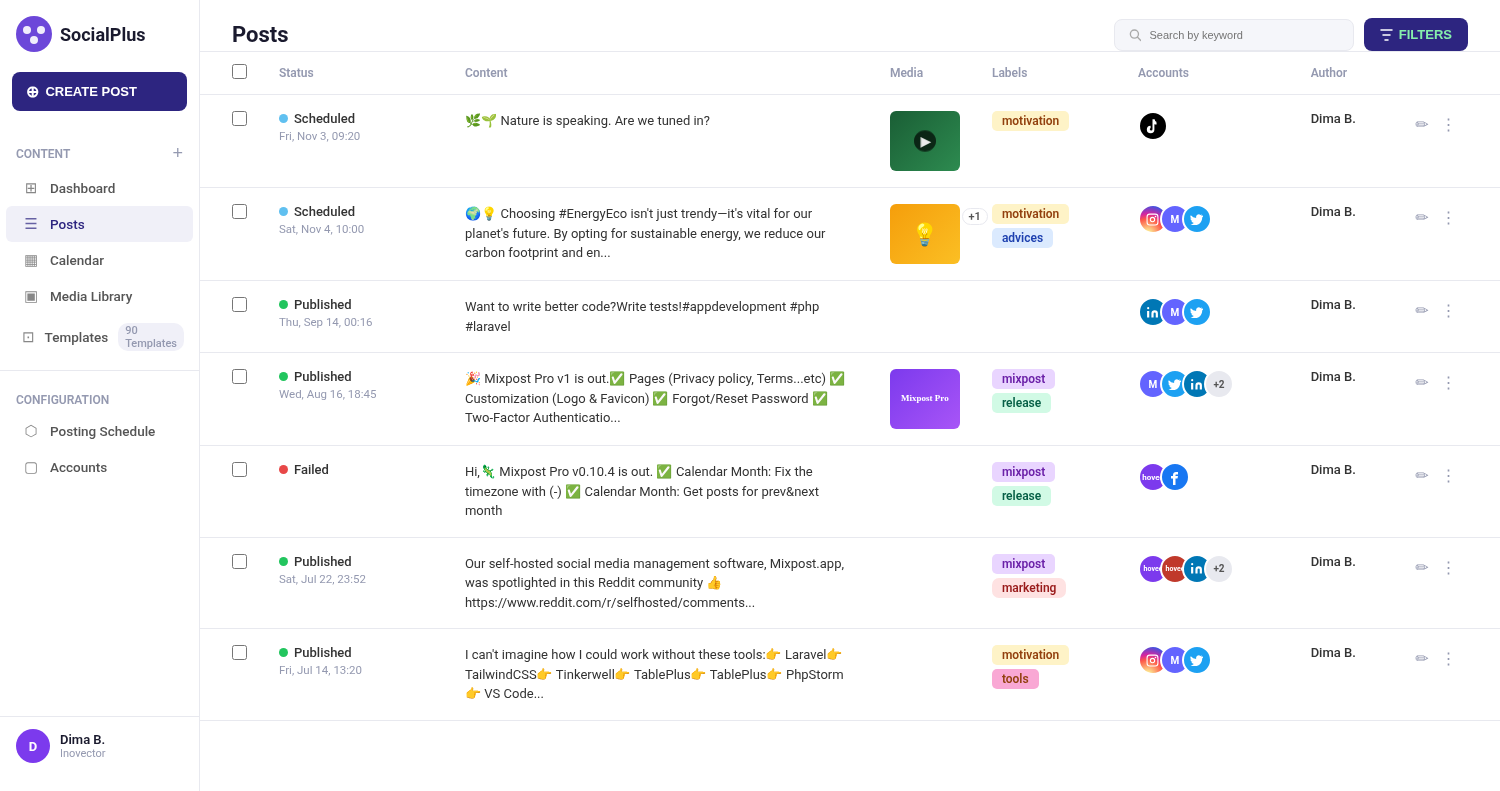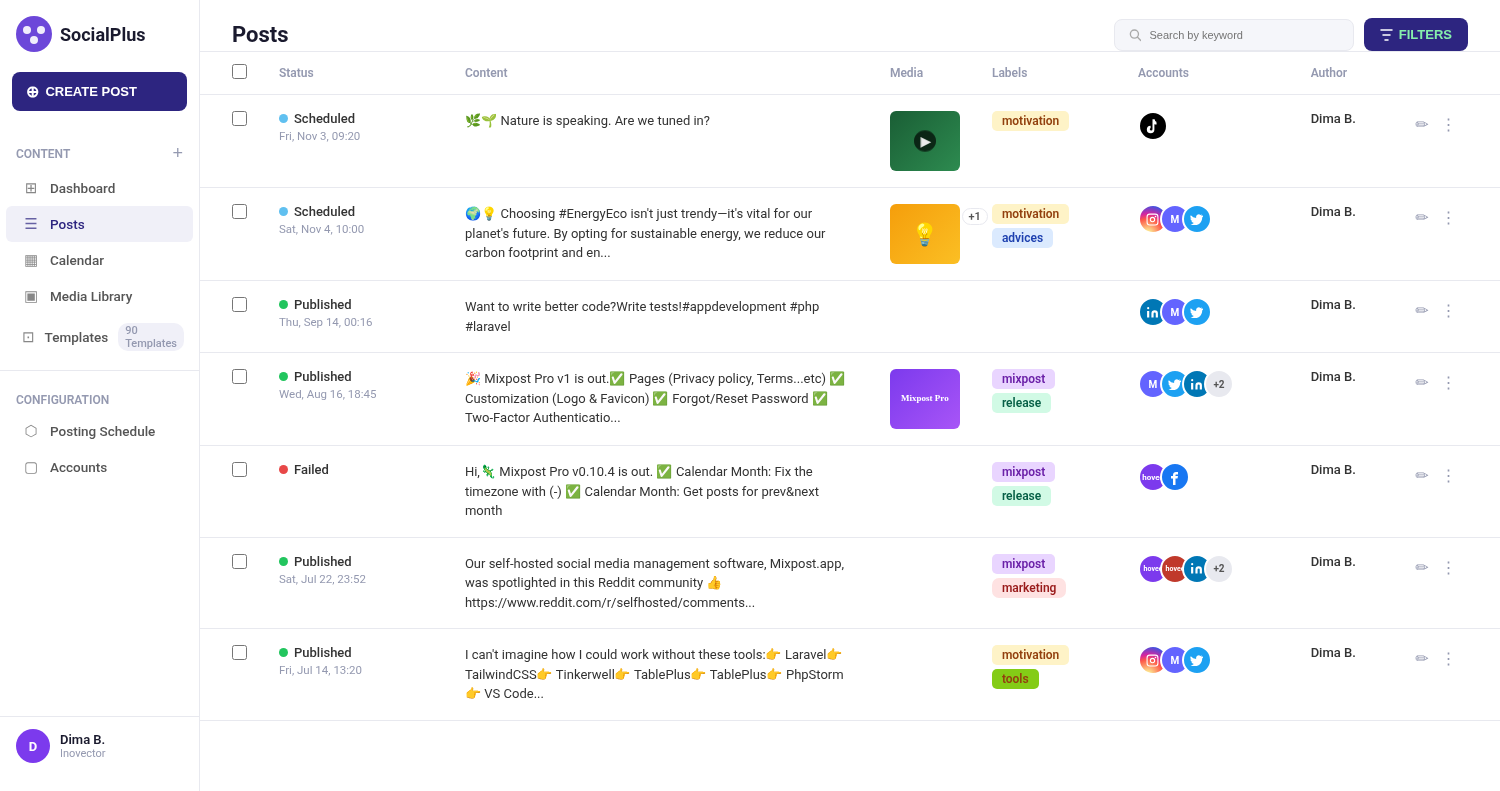--- a/index.html
+++ b/index.html
@@ -207,21 +207,21 @@
       font-size: 12px;
       font-weight: 600;
       margin-bottom: 4px;
       white-space: nowrap;
     }
     .label-motivation { background: #fef3c7; color: #92400e; }
     .label-advices { background: #dbeafe; color: #1e40af; }
     .label-mixpost { background: #e9d5ff; color: #6b21a8; }
     .label-release { background: #d1fae5; color: #065f46; }
     .label-marketing { background: #fee2e2; color: #991b1b; border-radius: 7px; }
-    .label-tools { background: #84cc16; color: #92400e; }
+    .label-tools { background: #f9a8d4; color: #92400e; }
 
     
     .accounts-cell { min-width: 130px; }
     .account-avatars { display: flex; align-items: center; }
     .account-av {
       width: 30px; height: 30px;
       border-radius: 50%;
       border: 2px solid #fff;
       margin-left: -8px;
       overflow: hidden;

